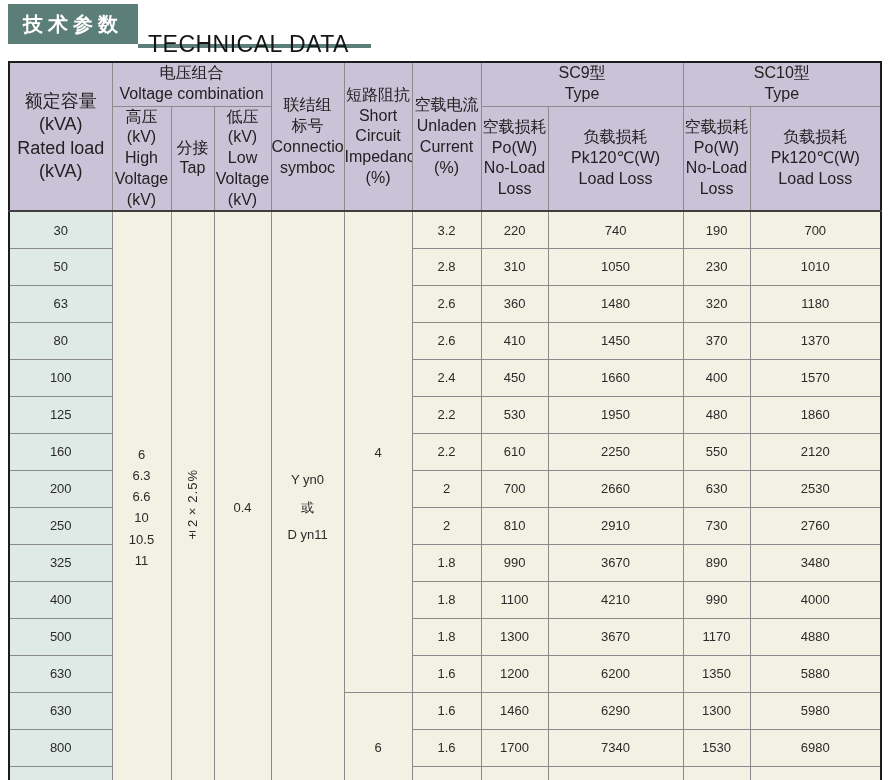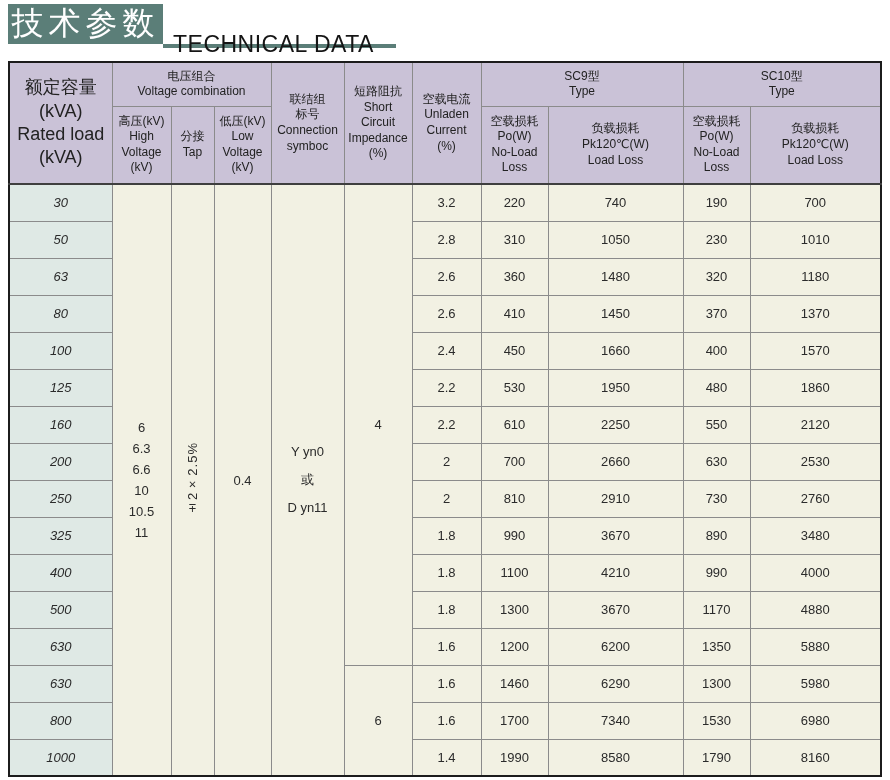--- a/index.html
+++ b/index.html
@@ -10,48 +10,48 @@
   body{
     width:890px;height:780px;background:#ffffff;
     font-family:"Liberation Sans","DejaVu Sans",sans-serif;
     color:var(--text);
   }
   .page{padding:4px 8px 0 8px;}
 
   
   .title-row{display:flex;align-items:stretch;height:40px;margin-bottom:17px;}
   .title-zh{
-    background:var(--accent);color:#ffffff;font-size:32px;font-weight:normal;
-    letter-spacing:5px;width:155px;display:flex;align-items:center;justify-content:center;
+    background:var(--accent);color:#ffffff;font-size:20px;font-weight:bold;
+    letter-spacing:5px;width:130px;display:flex;align-items:center;justify-content:center;
     white-space:nowrap;
   }
   .title-en{
     font-size:23px;color:#151515;display:flex;align-items:center;
     padding:0 22px 0 10px;border-bottom:4px solid var(--accent);
     letter-spacing:0.5px;white-space:nowrap;margin-top:40px;
   }
 
   
   table.tech{
     border-collapse:collapse;table-layout:fixed;width:874px;
     border:2px solid var(--grid-dark);
   }
   th,td{
     border:1px solid var(--grid);text-align:center;vertical-align:middle;
     padding:0;overflow:hidden;
   }
   thead th{
-    background:var(--header-bg);font-weight:normal;font-size:12px;
+    background:var(--header-bg);font-weight:normal;font-size:16px;
     line-height:1.3;white-space:pre-line;color:#222;
   }
   thead tr.h1{height:44px;}
   thead tr.h2{height:78px;}
   thead{border-bottom:2px solid #3f3f3f;}
   tbody tr{height:37px;}
-  td.rated{background:var(--rated-bg);font-size:13px;font-style:italic;}
+  td.rated{background:var(--rated-bg);font-size:13px;}
   td.num{background:var(--data-bg);font-size:13px;}
   td.merged{background:var(--data-bg);font-size:13px;white-space:pre-line;}
   td.hv{line-height:1.62;}
   td.conn{line-height:2.15;}
   td.tap span{
     display:inline-block;writing-mode:vertical-rl;transform:rotate(180deg);
     letter-spacing:1px;font-size:13px;
   }
 </style>
 </head>

